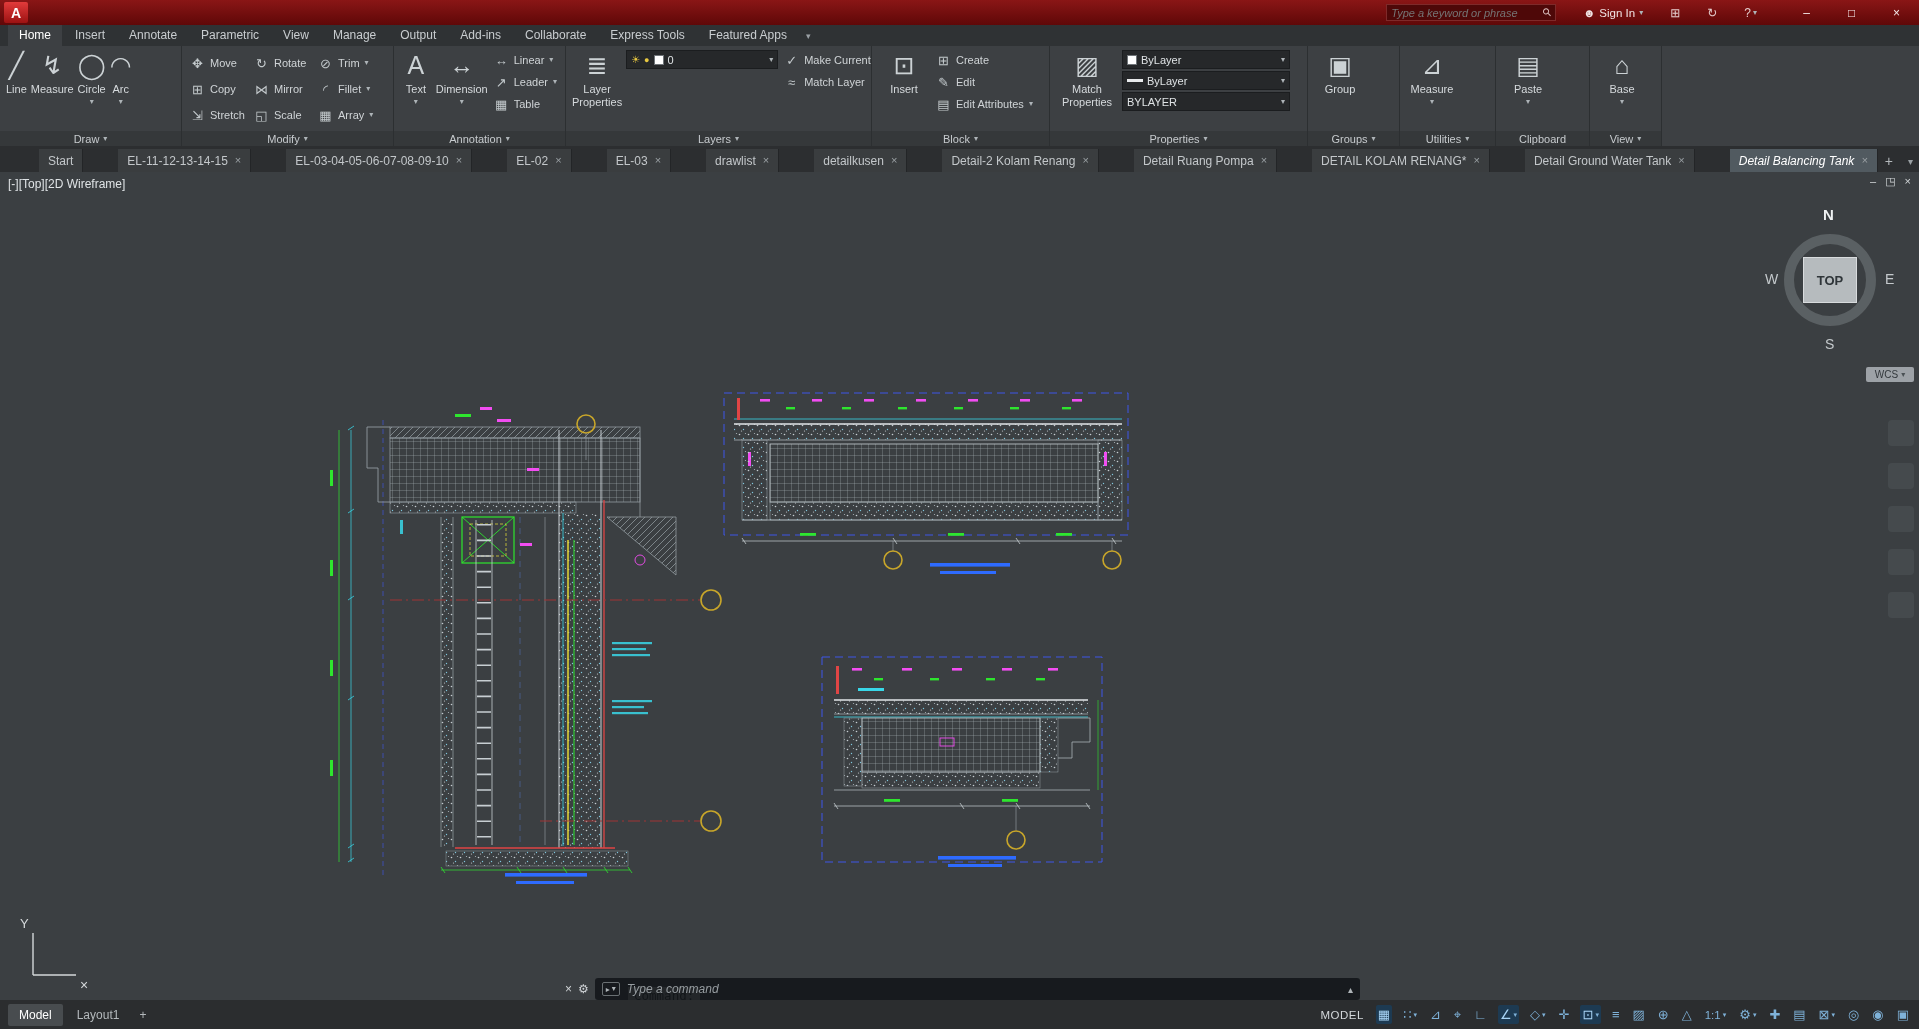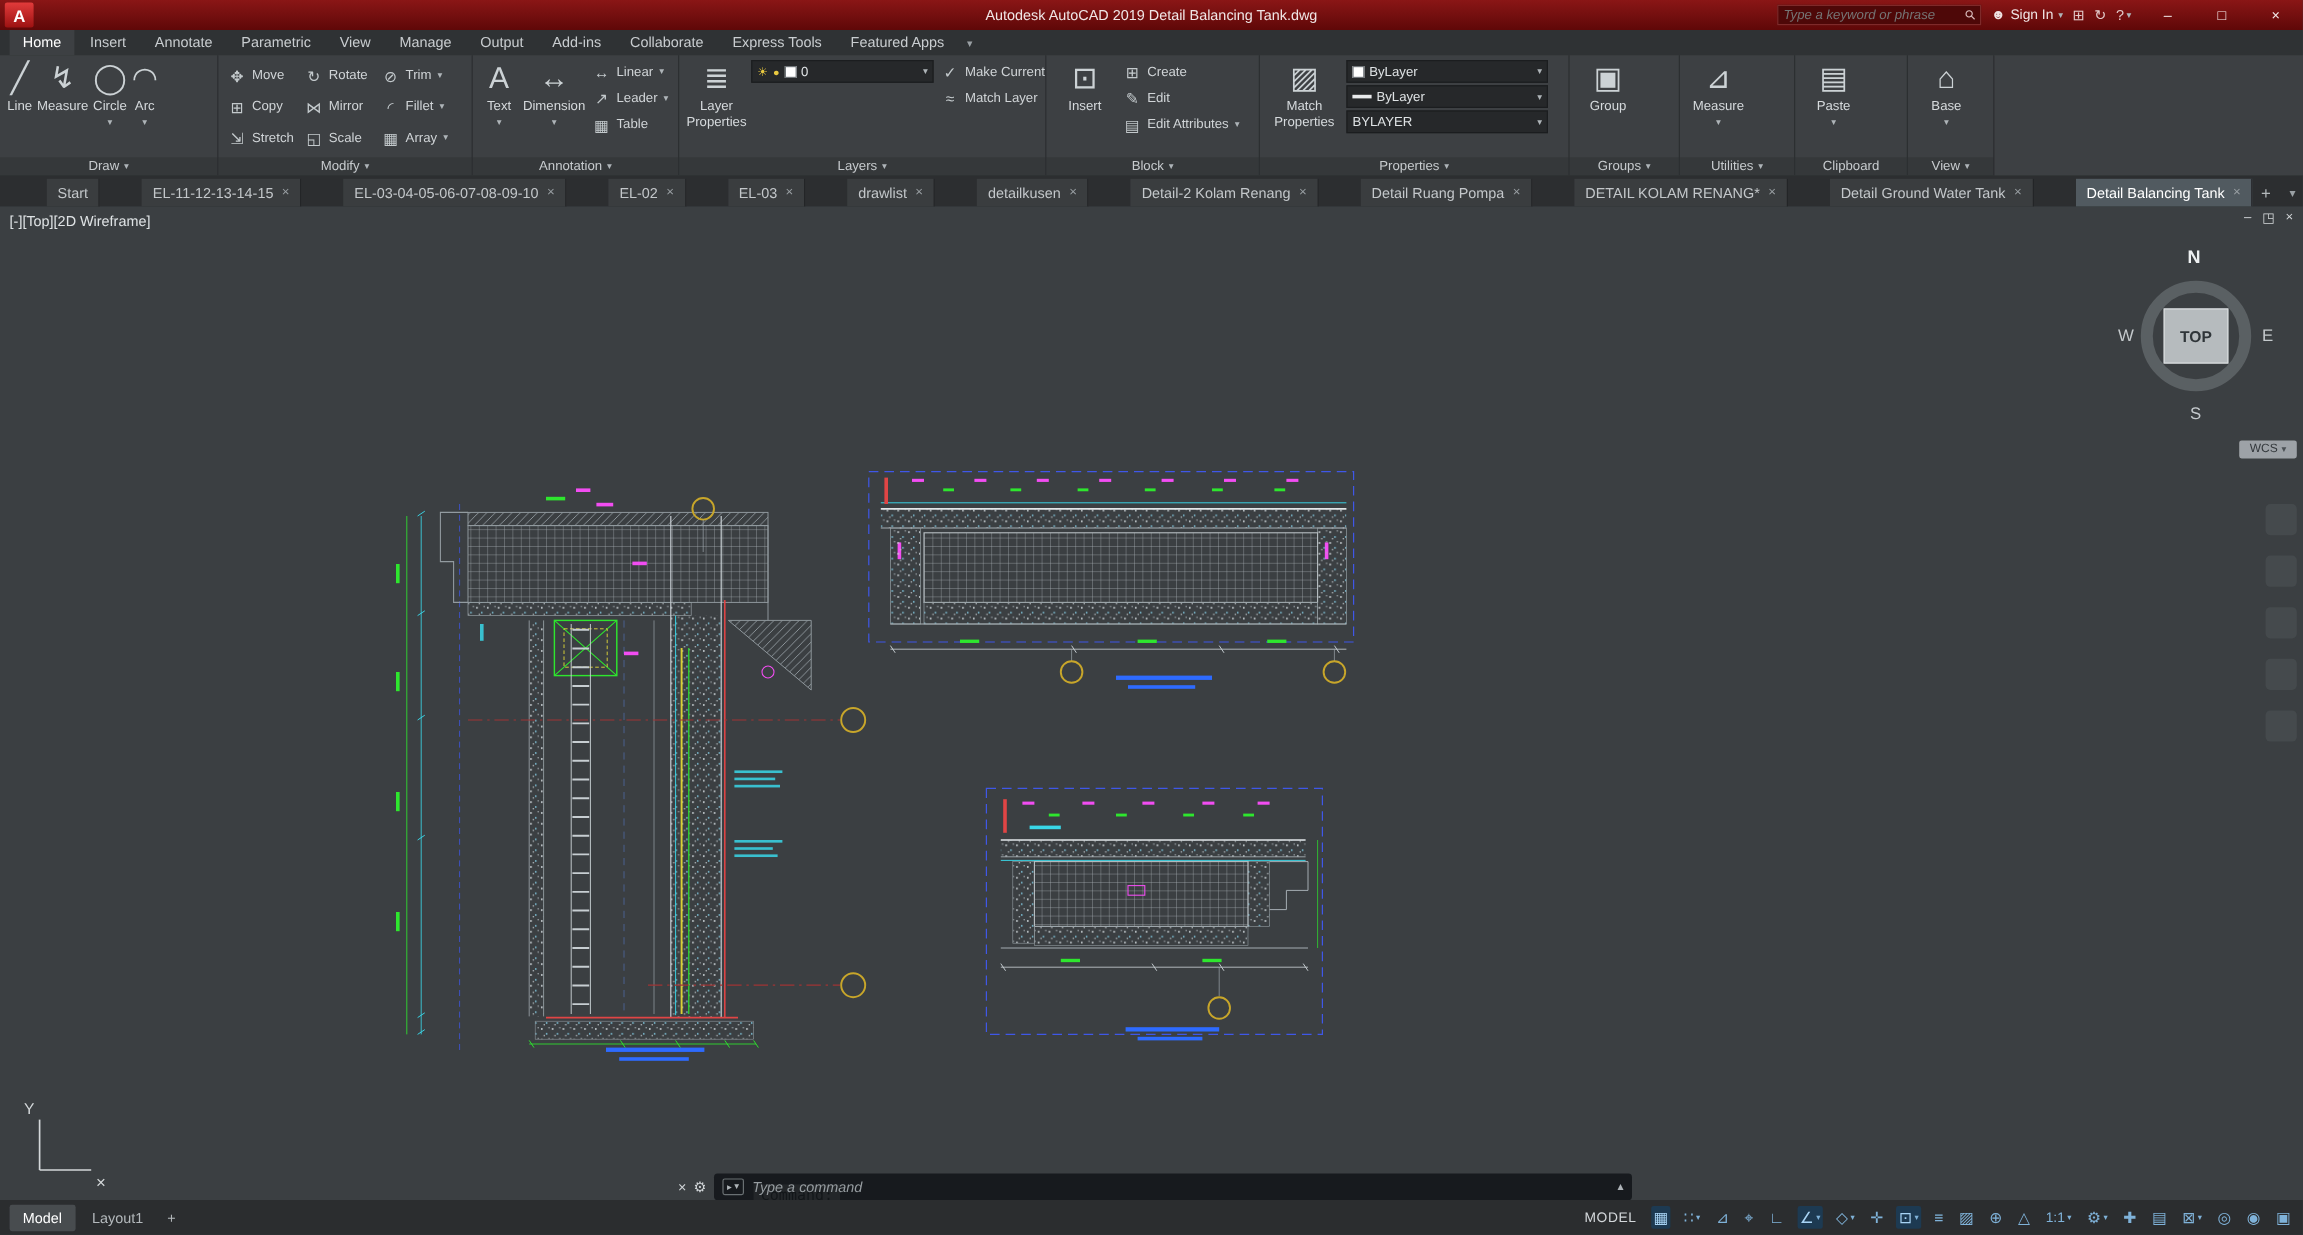--- a/index.html
+++ b/index.html
@@ -9,21 +9,21 @@
   .caret{font-size:8px;color:#aeb4b8;line-height:1;}
 
   
   .titlebar{position:absolute;top:0;left:0;width:1919px;height:25px;
     background:linear-gradient(#8a1616,#5f0808);display:flex;align-items:center;color:#e8e2e2;z-index:60;}
   .app-logo{width:24px;height:21px;margin:0 6px 0 4px;background:linear-gradient(#e23b3b,#9c1212);
     color:#fff;font-weight:bold;font-size:14px;display:flex;align-items:center;justify-content:center;border-radius:2px;}
   .qat{display:flex;align-items:center;gap:9px;font-size:12px;color:#e3cccc;}
   .qat-btn{cursor:default;opacity:.9;}
   .title{position:absolute;left:0;right:0;text-align:center;font-size:12px;color:#f0e6e6;pointer-events:none;}
-  .tb-right{position:absolute;right:0;top:0;height:25px;display:flex;align-items:center;gap:8px;}
+  .tb-right{position:absolute;right:0;top:0;height:25px;display:flex;align-items:center;gap:27px;}
   .searchbox{display:flex;align-items:center;background:#4e0808;border:1px solid #7e2a2a;height:17px;width:170px;padding:0 4px;}
   .searchbox input{flex:1;background:transparent;border:none;outline:none;color:#d8baba;
     font-style:italic;font-size:11px;font-family:"Liberation Sans",sans-serif;width:100%;}
   .search-g{transform:rotate(-45deg);font-size:11px;color:#d8baba;}
   .signin{display:flex;align-items:center;gap:4px;font-size:11.5px;color:#efe3e3;}
   .tb-icon{font-size:12px;color:#e3cccc;display:flex;align-items:center;gap:2px;}
   .winbtns{display:flex;height:25px;}
   .winbtn{width:45px;height:25px;display:flex;align-items:center;justify-content:center;font-size:12px;color:#f4eaea;}
   .winbtn.close{background:transparent;}
 
@@ -62,21 +62,21 @@
   .bulb{color:#e8c840;font-size:9px;}
   .layers-grid{display:grid;grid-template-columns:repeat(4,20px);grid-auto-rows:20px;margin-top:3px;}
   .w165{width:168px;}
   .panel-fill{flex:1;background:#3d4043;}
 
   
   .filetabs{position:absolute;top:146px;left:0;width:1919px;height:26px;background:#2c2e30;
     display:flex;align-items:flex-end;padding-left:4px;z-index:57;}
   .ftab{height:23px;display:flex;align-items:center;gap:7px;padding:0 9px;background:#3a3d3f;
     border-right:1px solid #232527;color:#c3c7ca;font-size:12px;white-space:nowrap;cursor:default;margin-left:35px;}
-  .ftab.active{background:#515a60;color:#ffffff;}
+  .ftab.active{background:#515a60;color:#ffffff;font-style:italic;}
   .tab-close{font-size:11px;color:#9aa0a4;line-height:1;}
   .ftab-plus{width:22px;height:23px;display:flex;align-items:center;justify-content:center;color:#b4b9bc;font-size:14px;}
   .ftab-overflow{position:absolute;right:6px;bottom:5px;color:#9aa0a4;font-size:10px;}
 
   
   .viewport{position:absolute;top:172px;left:0;width:1919px;height:828px;background:#3b3f42;overflow:hidden;}
   .vp-label{position:absolute;left:8px;top:5px;font-size:12px;color:#dfe3e5;z-index:5;}
   .vp-controls{position:absolute;right:8px;top:3px;display:flex;gap:9px;z-index:5;color:#d4d8da;font-size:11px;}
   .drawing-svg{position:absolute;left:0;top:0;}
 
@@ -138,21 +138,20 @@
   <div class="qat">
     <span class="qat-btn"></span>
       <span class="qat-btn"></span>
       <span class="qat-btn"></span>
       <span class="qat-btn"></span>
       <span class="qat-btn"></span>
       <span class="qat-btn"></span>
       <span class="qat-btn"></span>
       <span class="qat-btn"></span>
   </div>
-  <div class="title">Autodesk AutoCAD 2019   Detail Balancing Tank.dwg</div>
   <div class="tb-right">
     <div class="searchbox">
       <input placeholder="Type a keyword or phrase" style="">
       <span class="g search-g">⚲</span>
     </div>
     <span class="signin">
       <span class="g">☻</span>
       <span>Sign In</span>
       <span class="caret">▾</span>
     </span>

